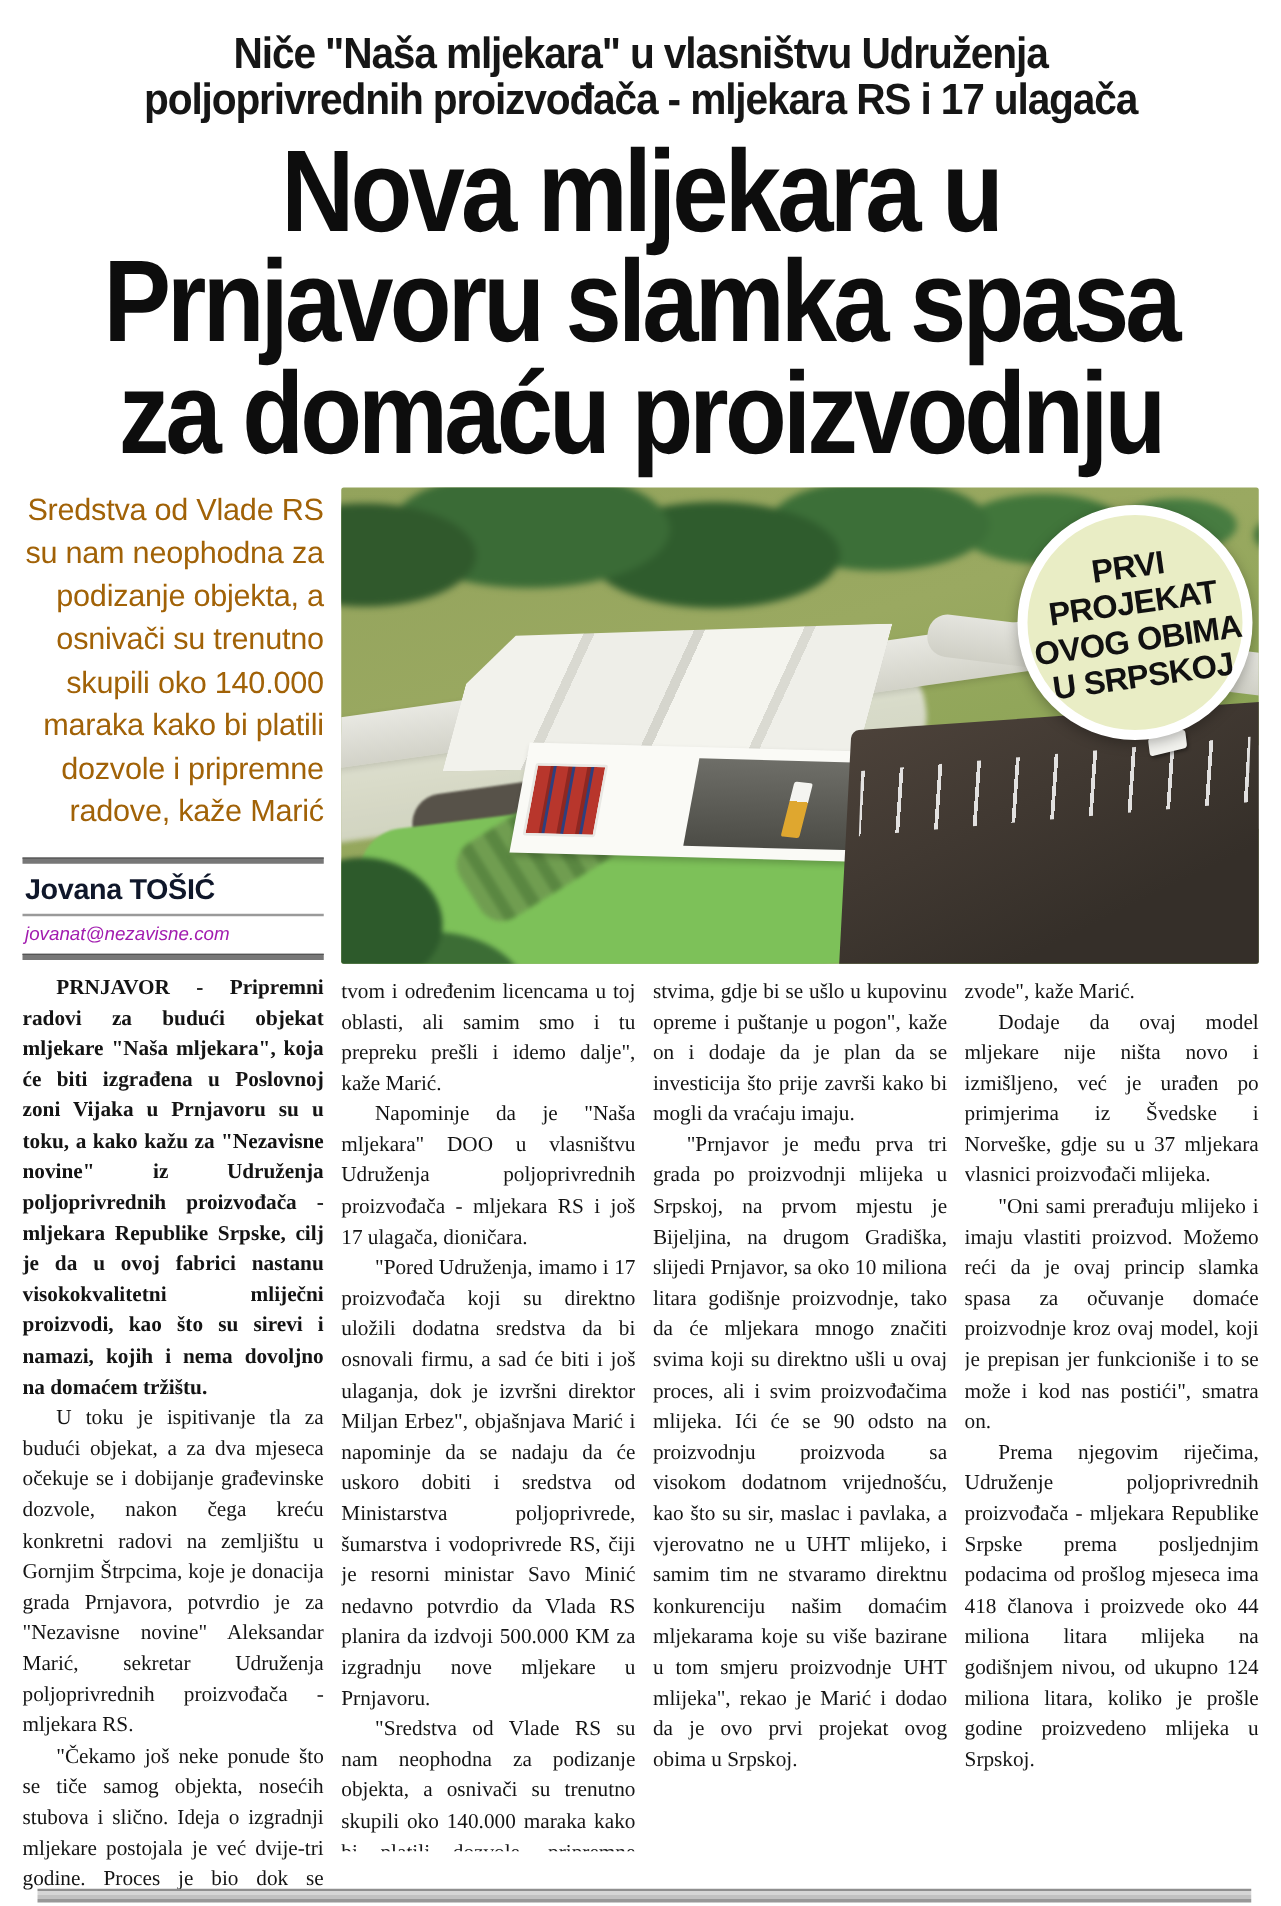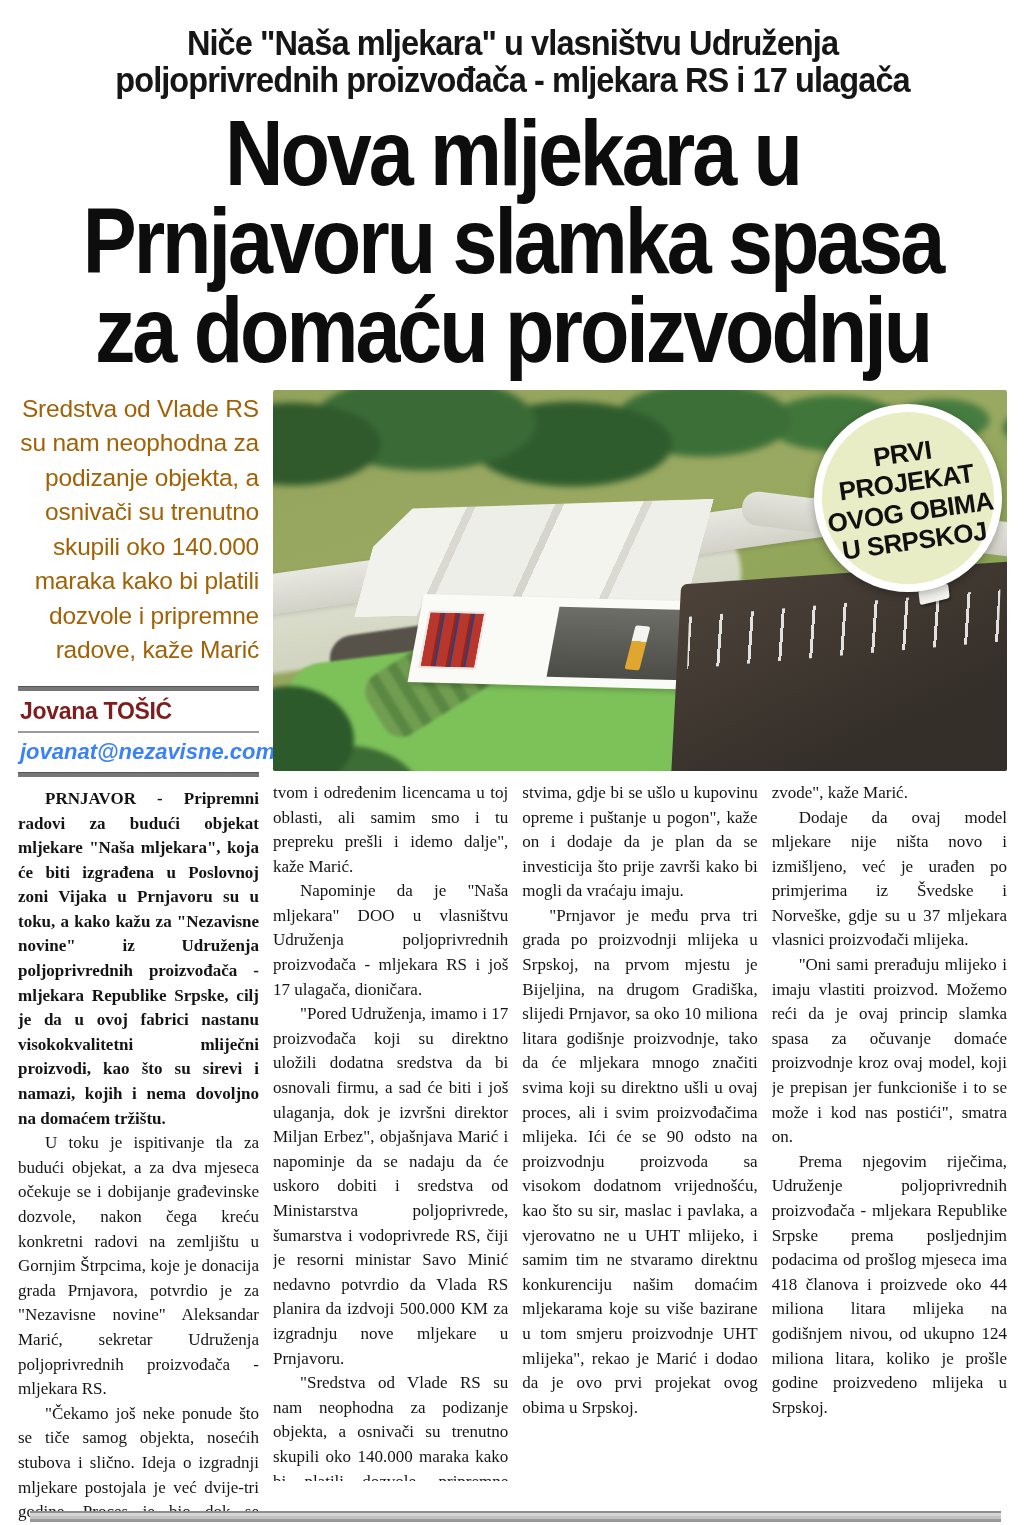--- a/index.html
+++ b/index.html
@@ -30,22 +30,22 @@
   .rightarea{ flex:1; min-width:0; }
 
   .lede {
     font-size:24.5px; line-height:34.5px; color:#a16207;
     text-align:right; letter-spacing:-.2px; padding-top:2px;
   }
 
   .byline { margin-top:18px; }
   .rule       { border:0; height:5px; background:#777; border-top:1px solid #555; margin:0; }
   .rule.thin  { height:2px; background:#9a9a9a; border:0; }
-  .author { font-size:23px; font-weight:700; color:#7f1d1d; padding:7px 0 6px 2px; letter-spacing:-.3px; }
-  .email  { font-size:22px; font-weight:700; font-style:italic; color:#3b82f6; padding:6px 0 7px 2px; }
+  .author { font-size:23px; font-weight:700; color:#0f172a; padding:7px 0 6px 2px; letter-spacing:-.3px; }
+  .email  { font-size:15px; font-weight:400; font-style:italic; color:#a21caf; padding:6px 0 7px 2px; }
 
   
   .bodycol {
     font-family:"Liberation Serif", serif;
     font-size:17px; line-height:24.6px; color:#141414;
     text-align:justify; overflow:hidden;
   }
   .leftcol .bodycol { margin-top:10px; height:740px; }
   .cols3 { display:flex; gap:14px; margin-top:10px; }
   .cols3 .bodycol { flex:1; min-width:0; height:700px; }

